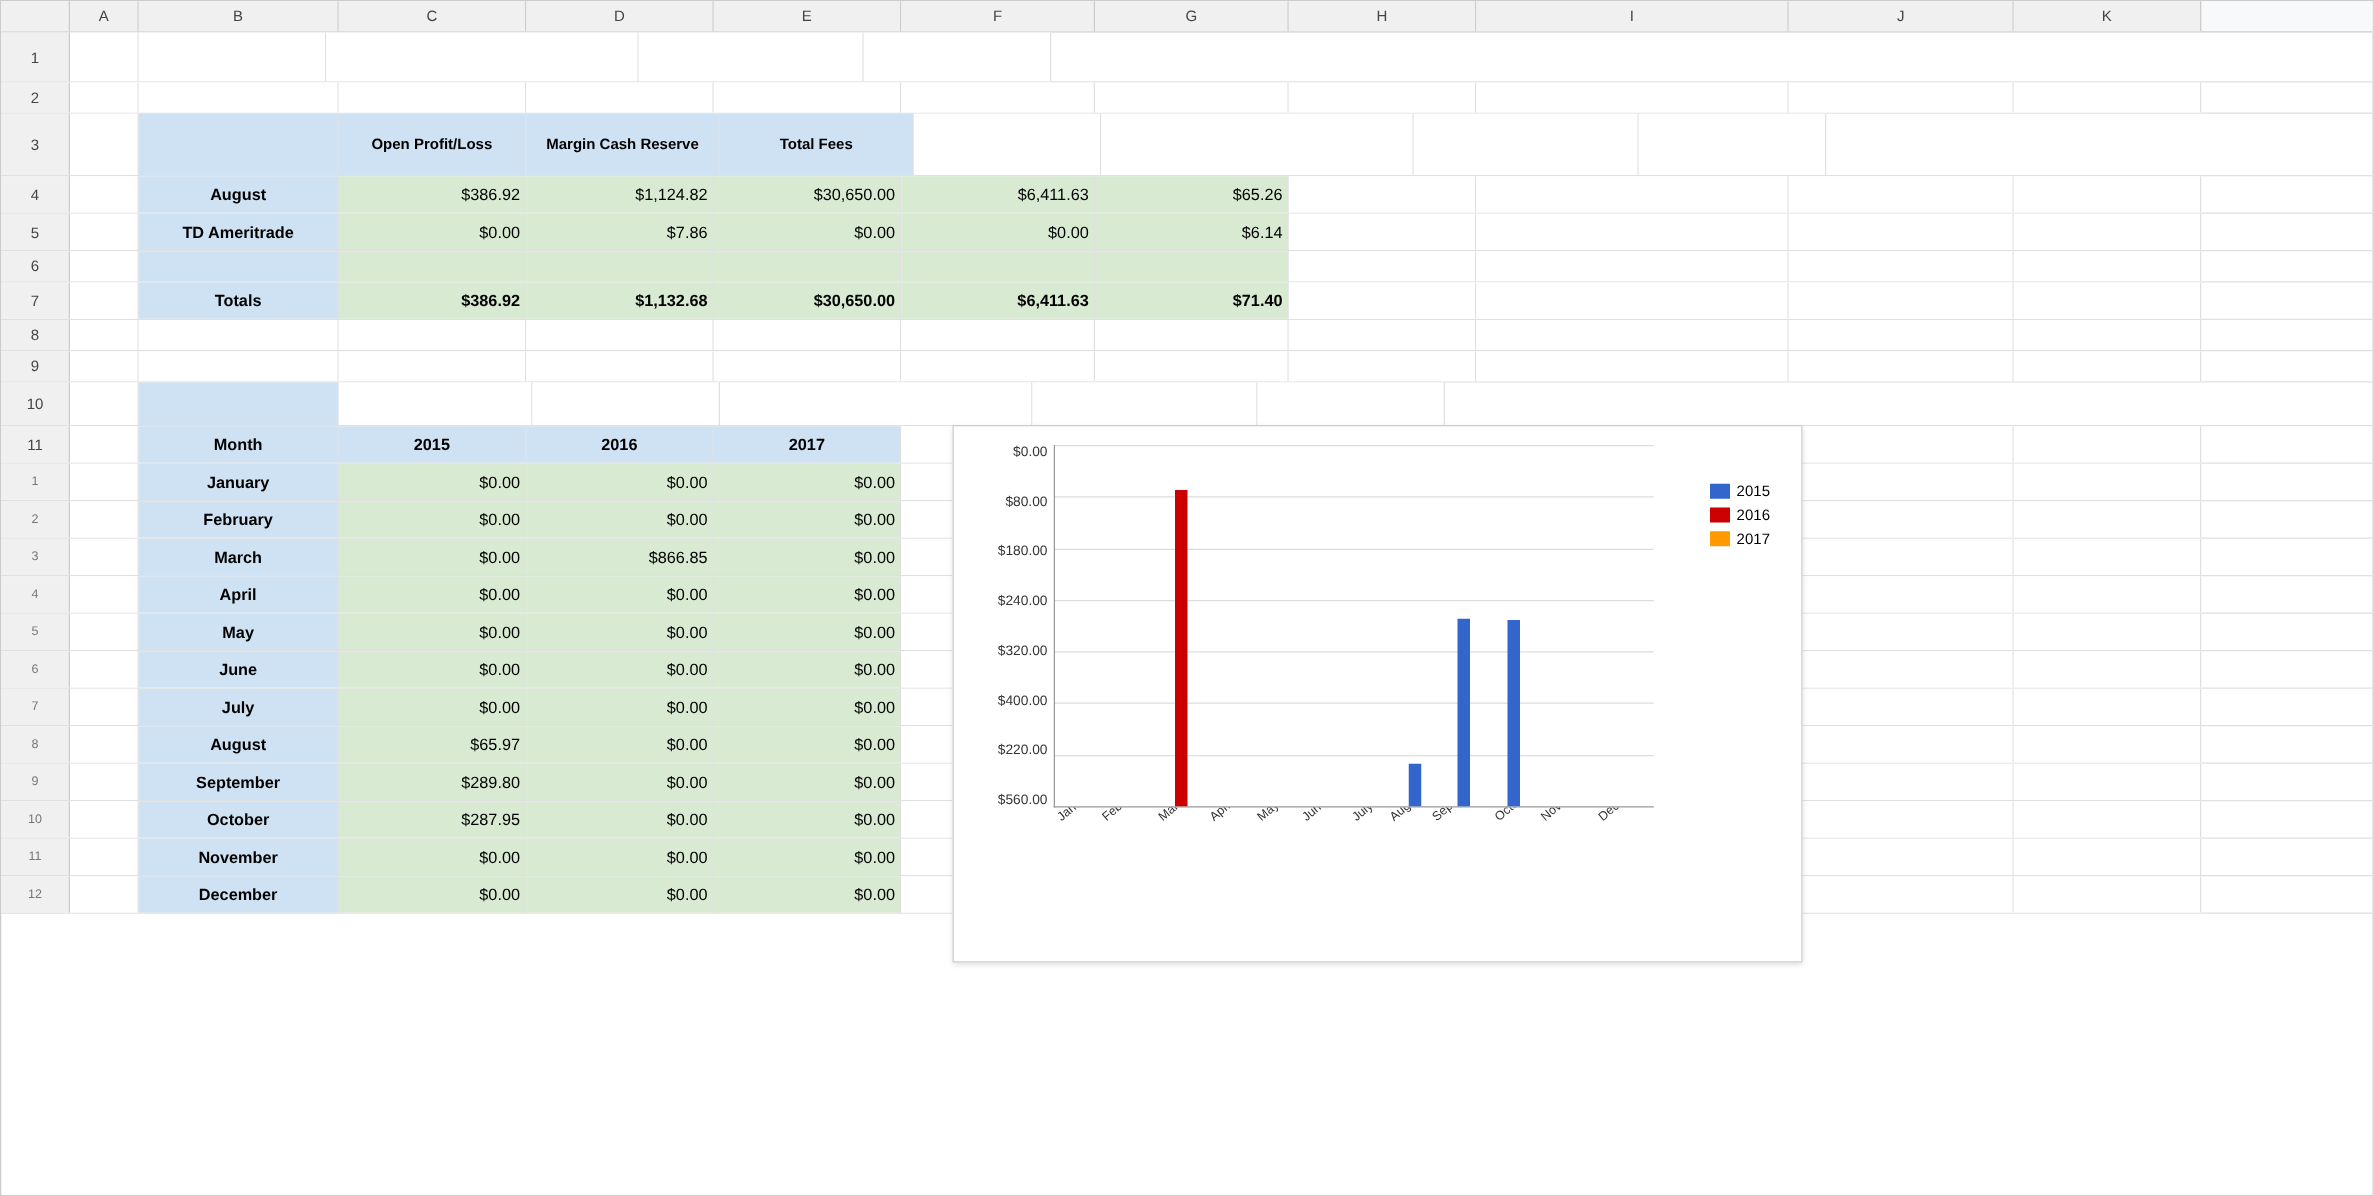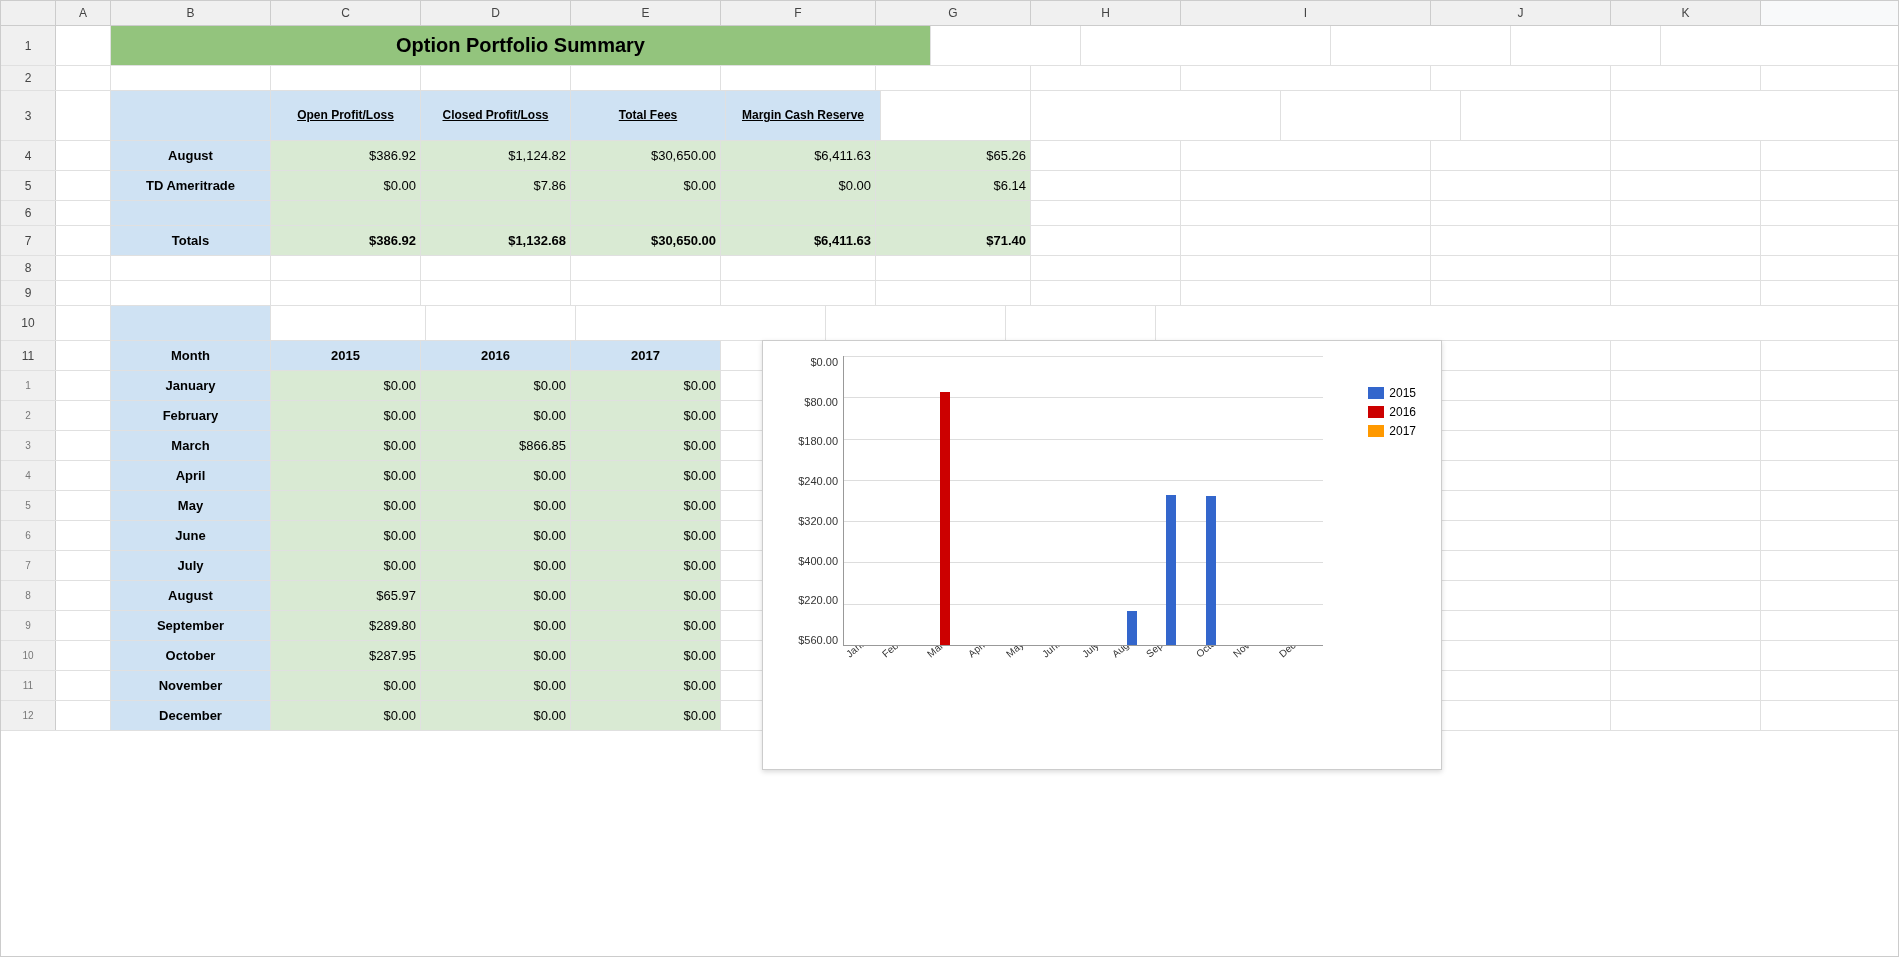--- a/index.html
+++ b/index.html
@@ -178,21 +178,20 @@
 
     .legend-color {
       width: 16px;
       height: 12px;
     }
 
     .cell-wrap {
       white-space: normal;
       line-height: 1.2;
       text-align: left;
-      text-decoration: underline;
     }
 
     .body-wrapper {
       position: relative;
     }
   </style>
 </head>
 <body>
 
 <div class="body-wrapper">
@@ -210,23 +209,20 @@
       <div class="col-header col-g">G</div>
       <div class="col-header col-h">H</div>
       <div class="col-header col-i">I</div>
       <div class="col-header col-j">J</div>
       <div class="col-header col-k">K</div>
     </div>
 
     <div class="grid-row row-h-40">
       <div class="row-num">1</div>
       <div class="cell col-a"></div>
-      <div class="cell col-b title-cell" style="width:820px;min-width:820px">
-        <span>Option Portfolio Summary</span>
-      </div>
       <div class="cell col-h"></div>
       <div class="cell col-i"></div>
       <div class="cell col-j"></div>
       <div class="cell col-k"></div>
     </div>
 
     <div class="grid-row row-h-25">
       <div class="row-num">2</div>
       <div class="cell col-a"></div>
       <div class="cell col-b"></div>
@@ -241,28 +237,25 @@
       <div class="cell col-k"></div>
     </div>
 
     <div class="grid-row row-h-50">
       <div class="row-num">3</div>
       <div class="cell col-a"></div>
       <div class="cell col-b header-blue"></div>
       <div class="cell col-c header-blue" style="font-size:12px">
         <div class="cell-wrap"><span>Open Profit/Loss</span></div>
       </div>
-      <div class="cell col-d header-blue" style="font-size:12px">
-        <div class="cell-wrap"><span>Closed Profit/Loss</span></div>
+      <div class="cell col-f header-blue" style="font-size:12px">
+        <div class="cell-wrap"><span>Margin Cash Reserve</span></div>
       </div>
       <div class="cell col-g header-blue" style="font-size:12px">
         <div class="cell-wrap"><span>Total Fees</span></div>
-      </div>
-      <div class="cell col-f header-blue" style="font-size:12px">
-        <div class="cell-wrap"><span>Margin Cash Reserve</span></div>
       </div>
       <div class="cell col-h"></div>
       <div class="cell col-i"></div>
       <div class="cell col-j"></div>
       <div class="cell col-k"></div>
     </div>
 
     <div class="grid-row row-h-30">
       <div class="row-num">4</div>
       <div class="cell col-a"></div>

